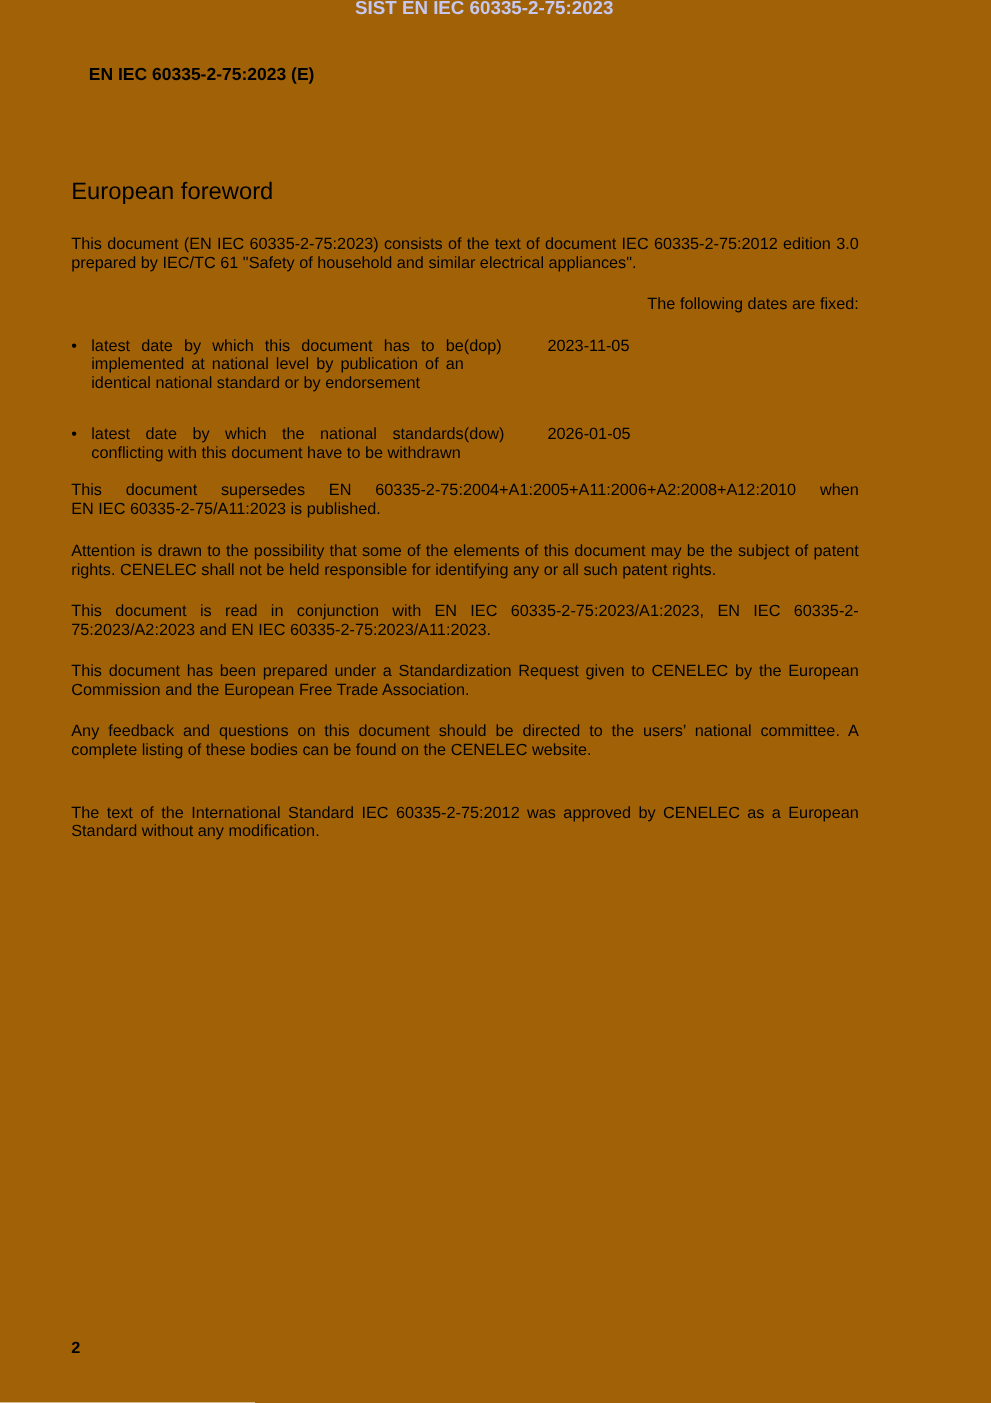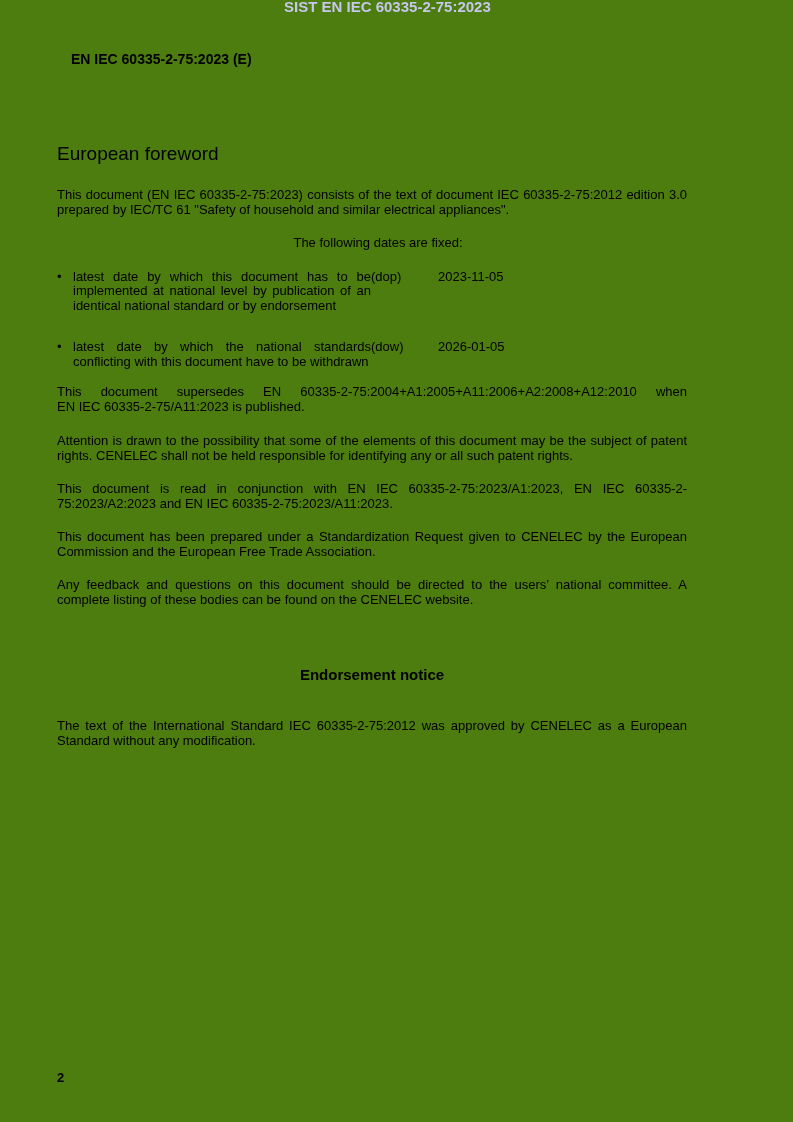--- a/index.html
+++ b/index.html
@@ -1,20 +1,20 @@
 <!DOCTYPE html>
 <html><head>
 <meta charset="utf-8">
 <style>
   html, body { margin: 0; padding: 0; background: #ffffff; }
   .page {
     position: relative;
     width: 793px;
     height: 1122px;
-    background: #4d7c0f;
+    background: #a16207;
     font-family: "Liberation Sans", sans-serif;
     font-size: 13px;
     line-height: 14.5px;
     color: #000000;
     overflow: hidden;
   }
   .watermark {
     position: absolute;
     top: 0px;
     left: 284px;
@@ -41,21 +41,21 @@
     margin: 0;
     font-size: 19px;
     line-height: 20px;
     font-weight: normal;
   }
   .content p {
     margin: 0;
     text-align: justify;
   }
   p.intro       { margin-top: 24px; }
-  p.dates-intro { margin-top: 19px; text-align: center; margin-left: 12px; }
+  p.dates-intro { margin-top: 19px; text-align: right; margin-left: 12px; }
   .bullet-list  { margin-top: 19px; }
   .bullet-row   { display: flex; align-items: flex-start; }
   .bullet-row + .bullet-row { margin-top: 27px; }
   .bullet-marker { flex: none; width: 16px; }
   .bullet-text   { flex: none; width: 298px; text-align: justify; }
   .bullet-code   { flex: none; width: 67px; }
   .bullet-date   { flex: none; }
   p.supersedes  { margin-top: 16px; }
   p.patent      { margin-top: 20px; }
   p.conjunction { margin-top: 19px; }
@@ -115,21 +115,20 @@
     <p class="supersedes">This document supersedes EN&nbsp;60335-2-75:2004+A1:2005+A11:2006+A2:2008+A12:2010 when EN&nbsp;IEC&nbsp;60335-2-75/A11:2023 is published.</p>
 
     <p class="patent">Attention is drawn to the possibility that some of the elements of this document may be the subject of patent rights. CENELEC shall not be held responsible for identifying any or all such patent rights.</p>
 
     <p class="conjunction">This document is read in conjunction with EN&nbsp;IEC&nbsp;60335-2-75:2023/A1:2023, EN&nbsp;IEC&nbsp;60335-2-75:2023/A2:2023 and EN&nbsp;IEC&nbsp;60335-2-75:2023/A11:2023.</p>
 
     <p class="prepared">This document has been prepared under a Standardization Request given to CENELEC by the European Commission and the European Free Trade Association.</p>
 
     <p class="feedback">Any feedback and questions on this document should be directed to the users’ national committee. A complete listing of these bodies can be found on the CENELEC website.</p>
 
-    <h2 class="endorsement-title">Endorsement notice</h2>
 
     <p class="endorsement-body">The text of the International Standard IEC&nbsp;60335-2-75:2012 was approved by CENELEC as a European Standard without any modification.</p>
 
   </div>
 
   <div class="page-number">2</div>
 
 </div>
 
 </body></html>

